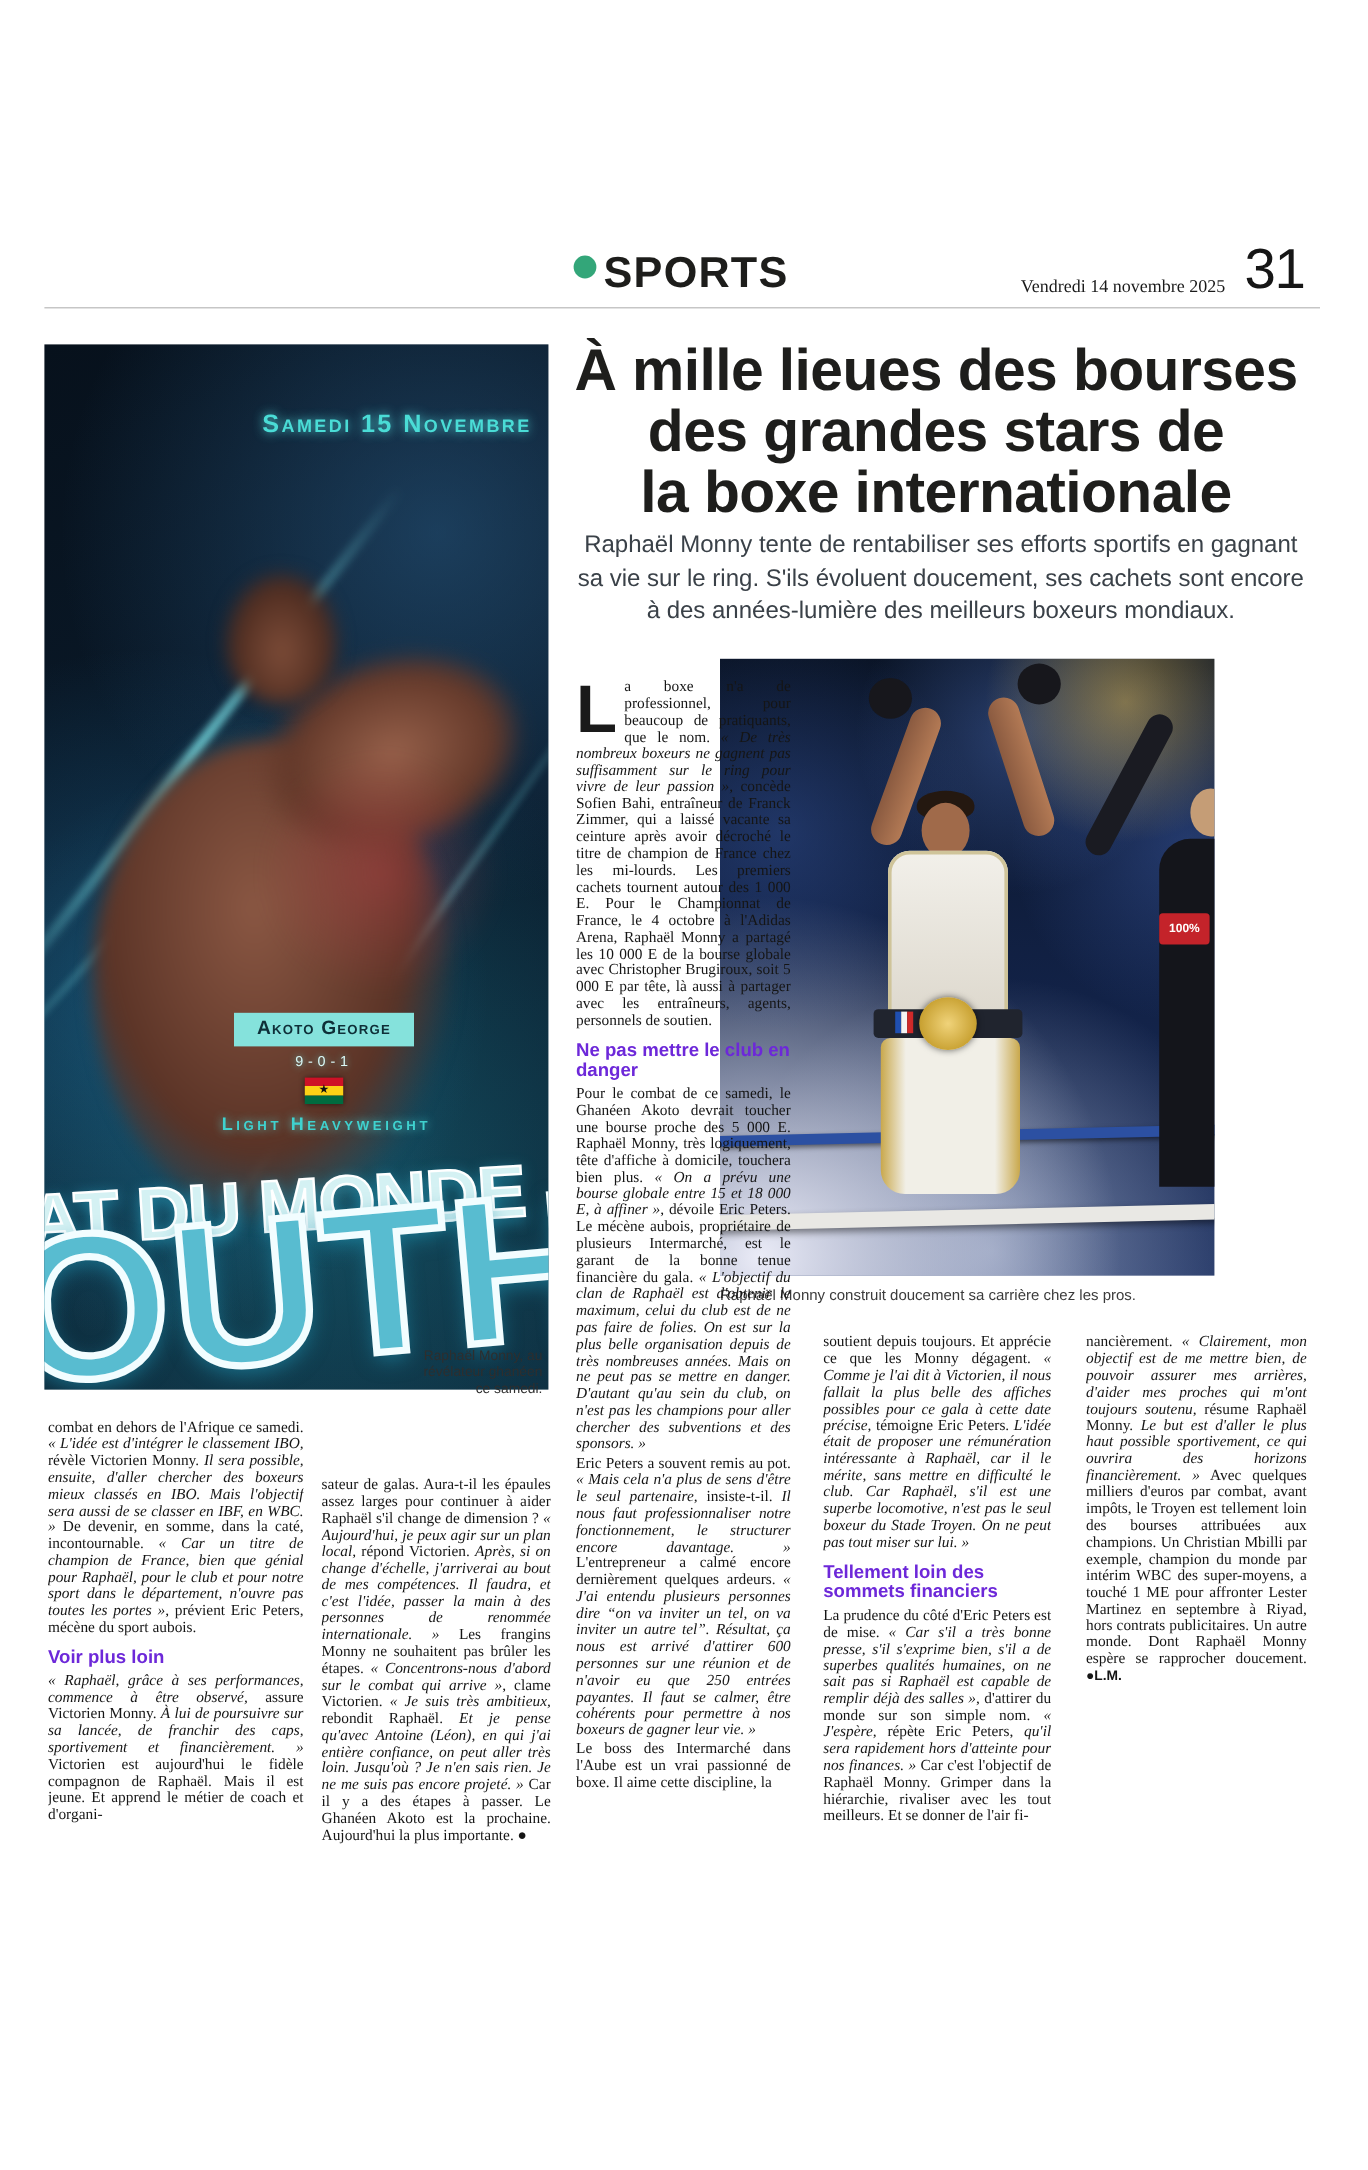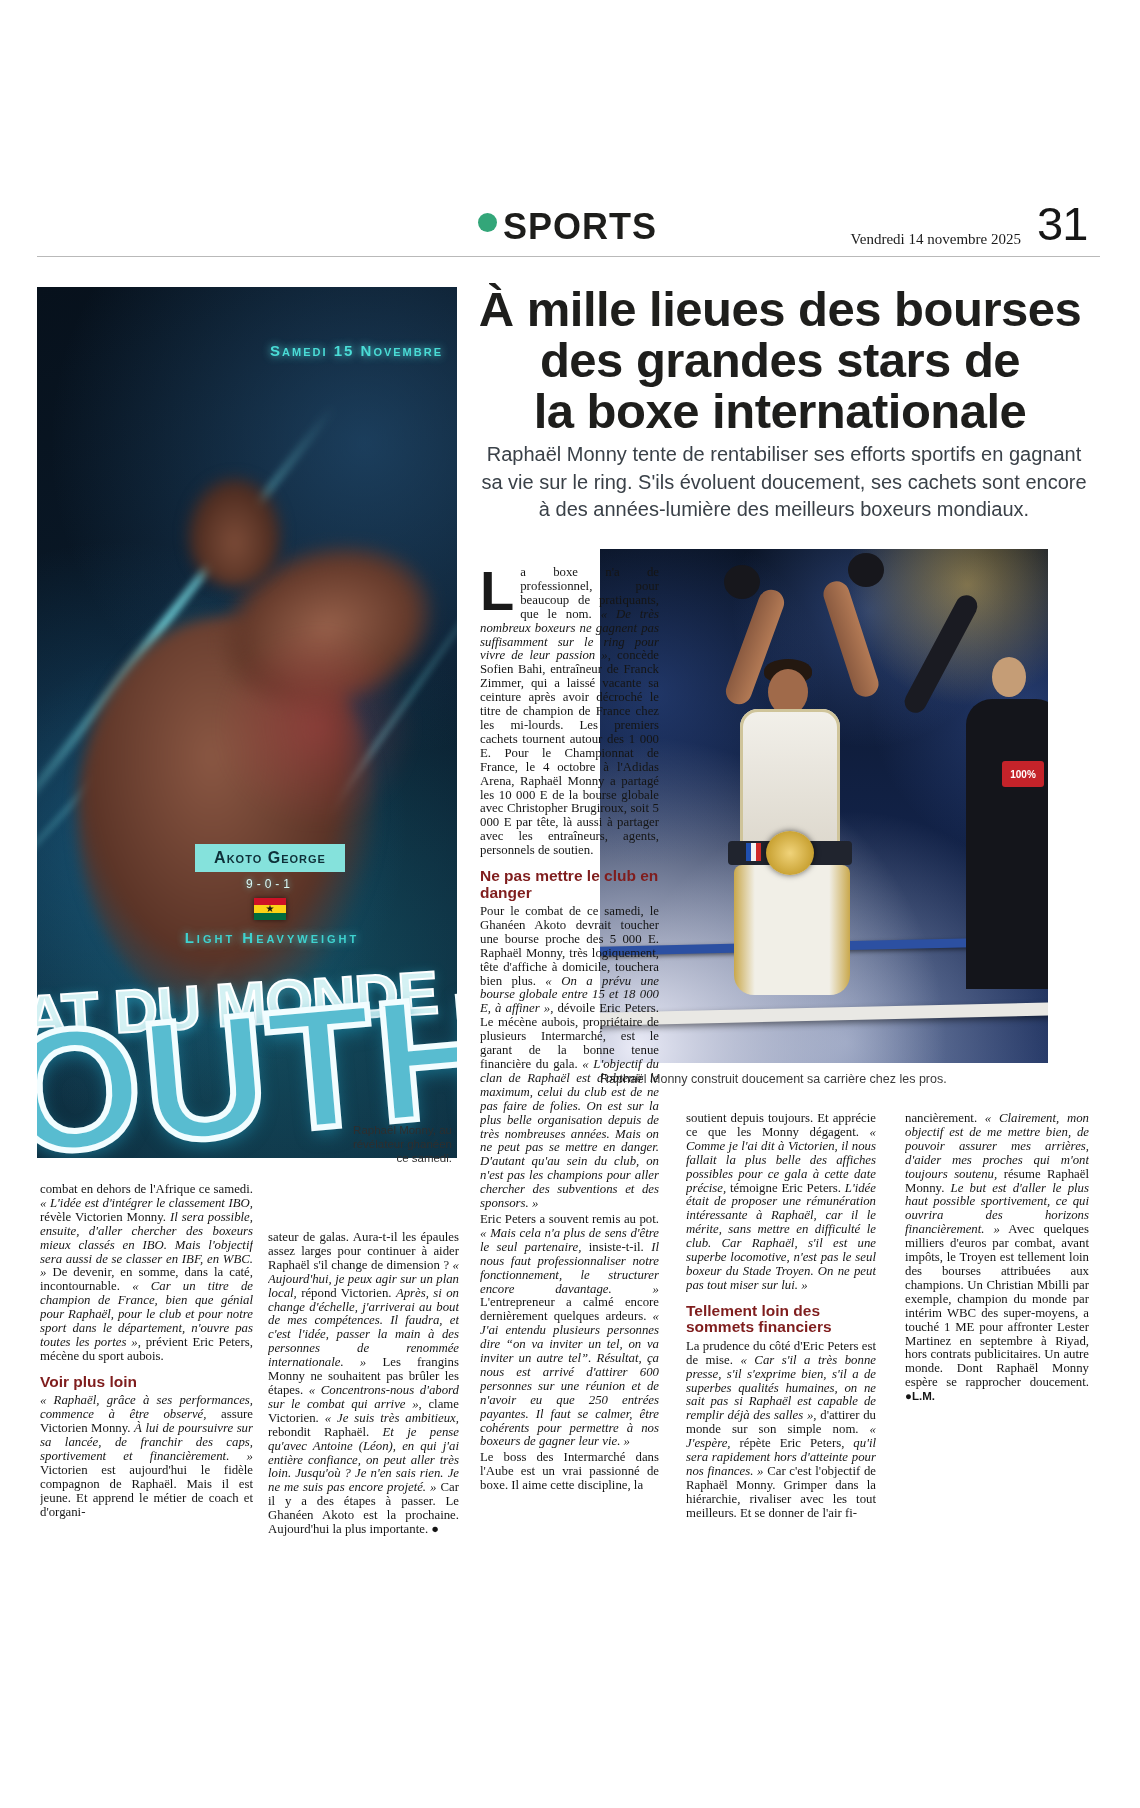--- a/index.html
+++ b/index.html
@@ -38,21 +38,21 @@
           background:radial-gradient(ellipse, #96604a 0%, #64392a 55%, rgba(40,20,15,0) 75%);}
   .bb-head{left:150px;top:190px;width:95px;height:110px;
            background:radial-gradient(ellipse at 50% 60%, #7d4c38 0%, #4e2c20 60%, rgba(30,15,10,0) 78%);}
   .bb-rim{left:60px;top:300px;width:280px;height:420px;opacity:.5;
           background:radial-gradient(ellipse at 20% 40%, rgba(90,220,235,.55) 0%, transparent 55%);}
   .bb-red{left:170px;top:330px;width:220px;height:220px;opacity:.55;
           background:radial-gradient(ellipse, rgba(200,70,80,.7) 0%, transparent 65%);}
   .poster-banner{position:absolute;left:112px;top:5px;width:258px;height:32px;background:#8ce2dc;
                  border:1px solid #54b9b2;display:flex;align-items:center;justify-content:center;
                  font-variant:small-caps;font-weight:700;font-size:16px;letter-spacing:1px;color:#16343e;}
-  .poster-date{position:absolute;right:14px;top:55px;font-variant:small-caps;font-weight:700;font-size:15px;
+  .poster-date{position:absolute;right:14px;top:55px;font-variant:small-caps;font-weight:700;font-size:21px;
                letter-spacing:2px;color:#4adcd6;text-shadow:0 0 9px rgba(90,235,235,.95);}
   .fighter-box{position:absolute;left:158px;top:557px;width:150px;height:28px;background:#85e2dc;
                display:flex;align-items:center;justify-content:center;
                font-variant:small-caps;font-weight:700;font-size:16px;letter-spacing:1px;color:#0e2f38;}
   .fighter-record{position:absolute;left:158px;top:590px;width:150px;text-align:center;
                   font-size:12px;letter-spacing:4px;color:#d9f9f7;text-shadow:0 0 6px rgba(90,235,235,.8);}
   .ghana-flag{position:absolute;left:217px;top:611px;width:32px;height:22px;display:flex;flex-direction:column;
               box-shadow:0 0 5px rgba(0,0,0,.6);}
   .ghana-flag .st{flex:1;}
   .ghana-flag .star{position:absolute;left:0;top:3px;width:32px;text-align:center;font-size:10px;color:#111;line-height:16px;}
@@ -61,21 +61,21 @@
   .big-top{position:absolute;left:-14px;top:688px;white-space:nowrap;transform:rotate(-3.5deg);
            font-size:61px;line-height:1;font-weight:900;letter-spacing:-1px;color:#d4f1f3;
            -webkit-text-stroke:2px #ffffff;text-shadow:0 3px 12px rgba(40,160,190,.8);}
   .big-bottom{position:absolute;left:-30px;top:700px;white-space:nowrap;transform:rotate(-5deg);
            font-size:172px;line-height:1;font-weight:900;letter-spacing:2px;color:#58bcd0;
            -webkit-text-stroke:6px #f2fdff;text-shadow:0 6px 18px rgba(30,140,170,.7);}
   .poster-caption{position:absolute;left:312px;top:1123px;width:140px;text-align:right;
                   font-size:11.5px;line-height:14px;color:#2e2e2e;white-space:pre-line;}
 
   
-  .photo{position:absolute;left:600px;top:549px;width:448px;height:514px;overflow:hidden;
+  .photo{position:absolute;left:600px;top:549px;width:412px;height:514px;overflow:hidden;
          background:
            radial-gradient(circle at 82% 7%, rgba(216,180,86,.55), transparent 20%),
            radial-gradient(circle at 60% 12%, rgba(95,135,225,.35), transparent 26%),
            radial-gradient(circle at 12% 28%, rgba(60,95,175,.40), transparent 32%),
            radial-gradient(circle at 95% 30%, rgba(70,105,190,.40), transparent 28%),
            radial-gradient(circle at 8% 97%, rgba(245,245,255,.95), transparent 48%),
            radial-gradient(circle at 55% 96%, rgba(205,215,240,.55), transparent 42%),
            linear-gradient(180deg,#0a1426 0%,#122247 55%,#1c3060 100%);}
   .rope{position:absolute;left:-10px;width:520px;transform:rotate(-1.3deg);}
   .rope.blue{top:392px;height:9px;background:#2c50a2;box-shadow:0 2px 4px rgba(0,0,0,.5);}
@@ -110,21 +110,21 @@
   .col{position:absolute;overflow:hidden;font-family:"Liberation Serif",serif;
        font-size:12.8px;line-height:13.9px;text-align:justify;color:#151515;}
   .c1{left:40px;top:1183px;width:213px;height:362px;}
   .c2{left:268px;top:1231px;width:191px;height:314px;}
   .c3{left:480px;top:566px;width:179px;height:979px;}
   .c4{left:686px;top:1112px;width:190px;height:433px;}
   .c5{left:905px;top:1112px;width:184px;height:433px;}
   .col p{margin:0;}
   .col p + p{margin-top:2px;}
   .colhead{font-family:"Liberation Sans",sans-serif;font-weight:700;font-size:15.5px;line-height:16.5px;
-           color:#7f1d1d;margin:10px 0 4px;text-align:left;}
+           color:#6d28d9;margin:10px 0 4px;text-align:left;}
   .dropcap{float:left;font-family:"Liberation Sans",sans-serif;font-weight:900;font-size:56px;line-height:45px;
            padding:2px 6px 0 0;color:#1a1a1a;}
   .it{font-style:italic;}
   .bd{font-weight:700;font-family:"Liberation Sans",sans-serif;font-size:11.5px;}
 </style>
 </head>
 <body>
 
 <div class="page">
 

